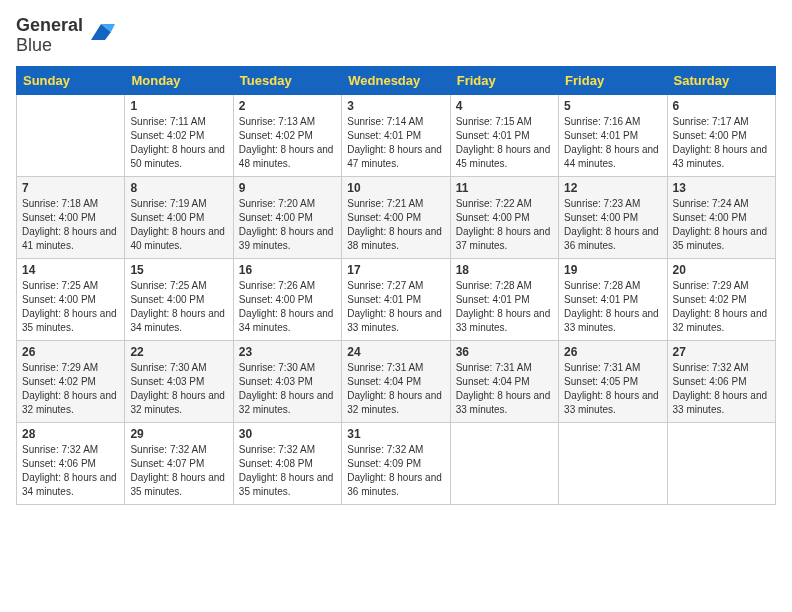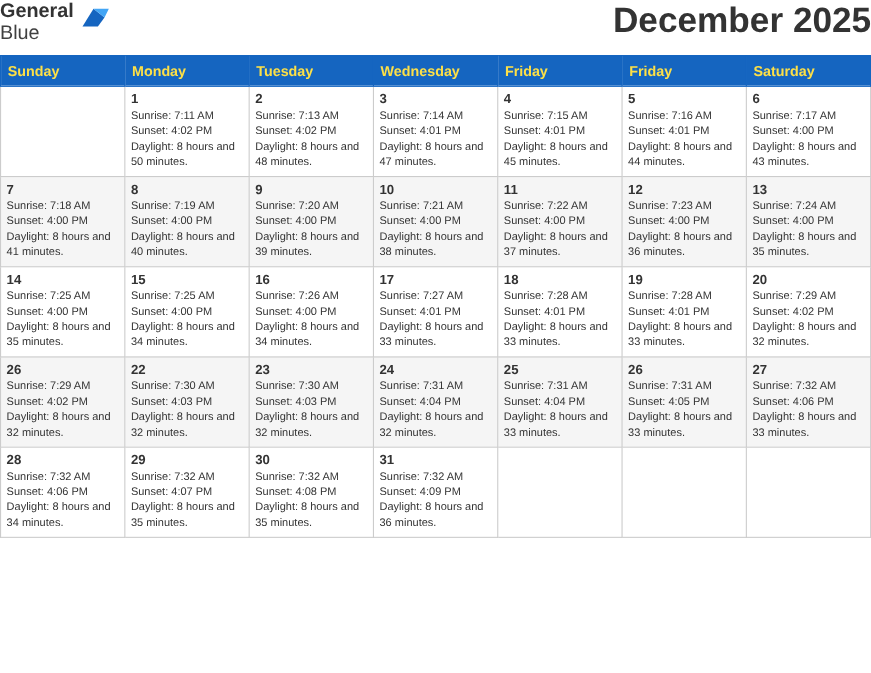--- a/index.html
+++ b/index.html
@@ -6,20 +6,21 @@
     body {
       font-family: Arial, sans-serif;
       background: #fff;
       width: 792px;
       height: 612px;
       overflow: hidden;
     }
     .page {
       width: 792px;
       height: 444px;
+      padding: 16px;
       display: flex;
       flex-direction: column;
     }
     .header {
       display: flex;
       justify-content: space-between;
       align-items: flex-start;
       margin-bottom: 10px;
     }
     .logo {
@@ -114,21 +115,20 @@
           <span class="logo-general">General</span>
           <span class="logo-blue">Blue</span>
         </div>
         <svg width="28" height="28" viewBox="0 0 28 28" style="margin-left:4px; margin-top:-8px;">
           <polygon points="4,22 14,6 24,14 18,22" fill="#1565C0"></polygon>
           <polygon points="14,6 24,14 28,6" fill="#42A5F5"></polygon>
         </svg>
       </div>
     </div>
     <div class="title-section">
-      <div class="month-title">December 2025</div>
     </div>
   </div>
 
   <table class="calendar">
     <thead>
       <tr>
         <th>Sunday</th>
         <th>Monday</th>
         <th>Tuesday</th>
         <th>Wednesday</th>
@@ -236,21 +236,21 @@
       </td>
           <td>
         <span class="day-number">23</span>
         <span class="cell-text">Sunrise: 7:30 AM<br>Sunset: 4:03 PM<br>Daylight: 8 hours and 32 minutes.</span>
       </td>
           <td>
         <span class="day-number">24</span>
         <span class="cell-text">Sunrise: 7:31 AM<br>Sunset: 4:04 PM<br>Daylight: 8 hours and 32 minutes.</span>
       </td>
           <td>
-        <span class="day-number">25</span>
+        <span class="day-number">36</span>
         <span class="cell-text">Sunrise: 7:31 AM<br>Sunset: 4:04 PM<br>Daylight: 8 hours and 33 minutes.</span>
       </td>
           <td>
         <span class="day-number">26</span>
         <span class="cell-text">Sunrise: 7:31 AM<br>Sunset: 4:05 PM<br>Daylight: 8 hours and 33 minutes.</span>
       </td>
           <td>
         <span class="day-number">27</span>
         <span class="cell-text">Sunrise: 7:32 AM<br>Sunset: 4:06 PM<br>Daylight: 8 hours and 33 minutes.</span>
       </td>

